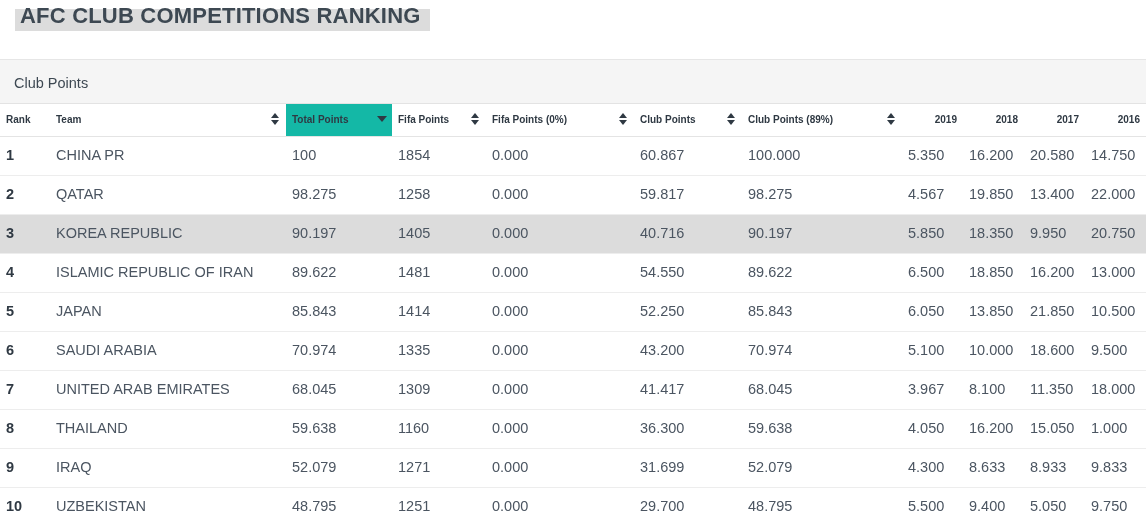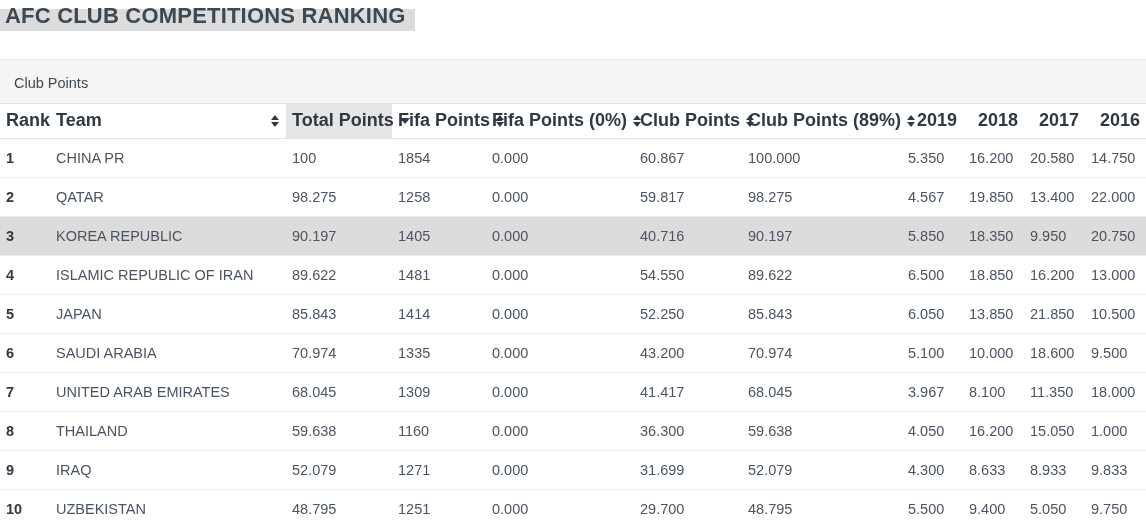--- a/index.html
+++ b/index.html
@@ -11,20 +11,21 @@
     background: #ffffff;
     font-family: "Liberation Sans", sans-serif;
     overflow: hidden;
   }
 
   .page {
     position: relative;
     width: 1146px;
     height: 431px;
     background: #ffffff;
+    padding-left: 15px;
   }
 
   
   .title-wrap {
     position: relative;
     height: 38px;
     padding: 0;
   }
   .title-band {
     position: absolute;
@@ -75,32 +76,32 @@
     top: 104px;
     width: 1146px;
   }
   table.rank {
     width: 1146px;
     border-collapse: collapse;
     table-layout: fixed;
   }
   table.rank thead th {
     background: #ffffff;
-    font-size: 18px;
+    font-size: 10px;
     font-weight: bold;
     color: #2f3943;
     padding: 6px 6px 7px 6px;
     border-bottom: 1px solid #e4e4e4;
     text-align: left;
     vertical-align: middle;
     height: 32px;
     white-space: nowrap;
   }
   table.rank thead th.active-sort {
-    background: #e5e5e5;
+    background: #14b8a6;
   }
   table.rank thead th.num-right { text-align: left; }
 
   .th-inner {
     display: flex;
     align-items: center;
     justify-content: space-between;
     gap: 6px;
   }
   .th-inner.right { justify-content: flex-end; }

